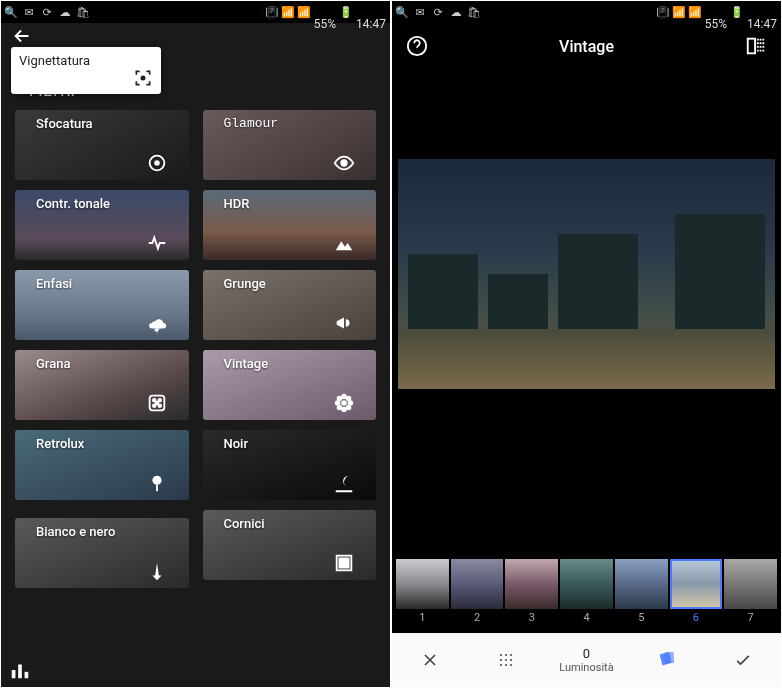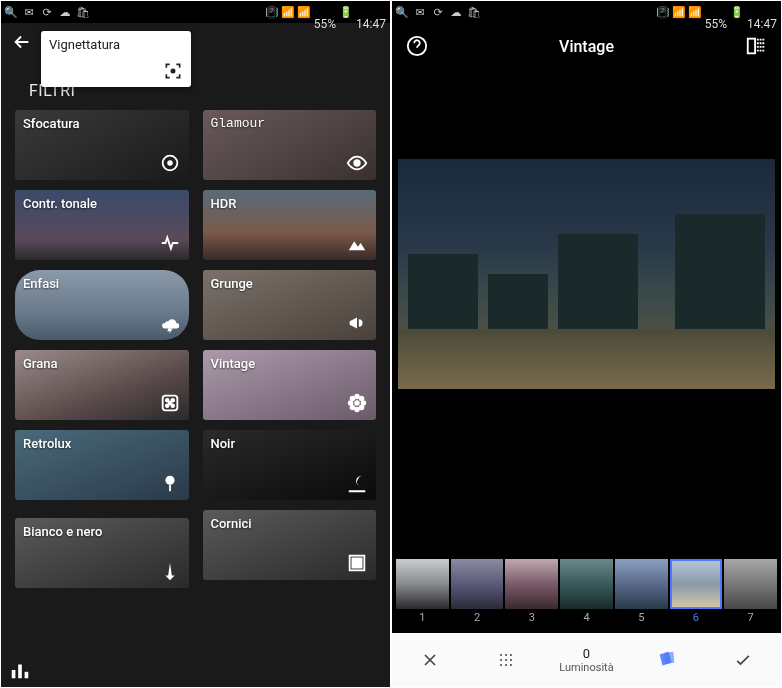--- a/index.html
+++ b/index.html
@@ -26,21 +26,21 @@
     color: #ccc;
     font-size: 12px;
     padding: 0 4px;
   }
   .statusbar .left { display:flex; gap:6px; align-items:center; }
   .statusbar .right { margin-left:auto; display:flex; gap:4px; align-items:center; }
   .st-icon { width:12px; height:12px; display:inline-flex; align-items:center; justify-content:center; font-size:11px; }
   .st-text { font-size: 12px; color:#ddd;margin-top:23px; }
 
   
-  .back-row { height: 40px; display:flex; align-items:flex-start; padding: 8px 10px; position:relative; }
+  .back-row { height: 40px; display:flex; align-items:flex-start; padding: 2px 10px; position:relative;flex-direction:column; }
   .back-arrow { color:#fff; font-size:22px; width:30px; }
   .popup {
     background:#fff; color:#222; border-radius:3px;
     width:150px; height:56px; padding:6px 8px;
     display:flex; flex-direction:column; justify-content:space-between;
     box-shadow:0 2px 6px rgba(0,0,0,0.5);
     font-size:13px;
   }
   .popup-icon { align-self:flex-end; width:20px; height:20px; }
   .section-title { color:#eee; font-size:16px; padding: 18px 28px 10px; letter-spacing:0.5px; }
@@ -51,37 +51,37 @@
     grid-template-columns: 1fr 1fr;
     gap: 10px 14px;
   }
   .filter-tile {
     height: 70px;
     border-radius:3px;
     position:relative;
     overflow:hidden;
     color:#fff;
     font-size:13px;
-    padding:6px 8px;
+    padding:6px 21px;
     display:flex;
     flex-direction:column;
     justify-content:space-between;
     background: linear-gradient(160deg,#4a4a58,#2a2a32);
   }
   .filter-tile .tile-label { font-weight:500; text-shadow:0 1px 2px rgba(0,0,0,0.6); }
   .filter-tile .tile-icon {
     align-self:flex-end; width:22px; height:22px;
     display:flex; align-items:center; justify-content:center;
     color:#fff;
   }
   .f-sfocatura { background: linear-gradient(150deg,#3a3a3a,#1a1a1a); }
   .f-glamour   { background: linear-gradient(150deg,#6a5a5a,#3a3030); font-family: Liberation Mono, monospace; }
   .f-contr     { background: linear-gradient(180deg,#3a4a6a 0%,#5a4a5a 70%,#2a2a2a); }
   .f-hdr       { background: linear-gradient(180deg,#5a6a7a 0%,#7a5a4a 60%,#3a2a2a); }
-  .f-enfasi    { background: linear-gradient(180deg,#8a9aaa 0%,#6a7a8a 60%,#4a5a6a); border-radius: 25px; }
+  .f-enfasi    { background: linear-gradient(180deg,#8a9aaa 0%,#6a7a8a 60%,#4a5a6a); }
   .f-grunge    { background: linear-gradient(160deg,#7a726a,#4a423a); }
   .f-grana     { background: linear-gradient(160deg,#9a8a8a 0%,#5a4a4a 60%,#2a2a2a); }
   .f-vintage   { background: linear-gradient(160deg,#aa9aaa,#6a5a6a); }
   .f-retrolux  { background: linear-gradient(160deg,#4a6a7a,#2a3a4a); }
   .f-noir      { background: linear-gradient(160deg,#2a2a2a,#0a0a0a); }
   .f-bw        { background: linear-gradient(160deg,#5a5a5a,#2a2a2a); margin-top: 8px; }
   .f-cornici   { background: linear-gradient(160deg,#5a5a5a,#2a2a2a); }
 
   .stats-btn { position:absolute; bottom:6px; left:8px; color:#fff; }
 

